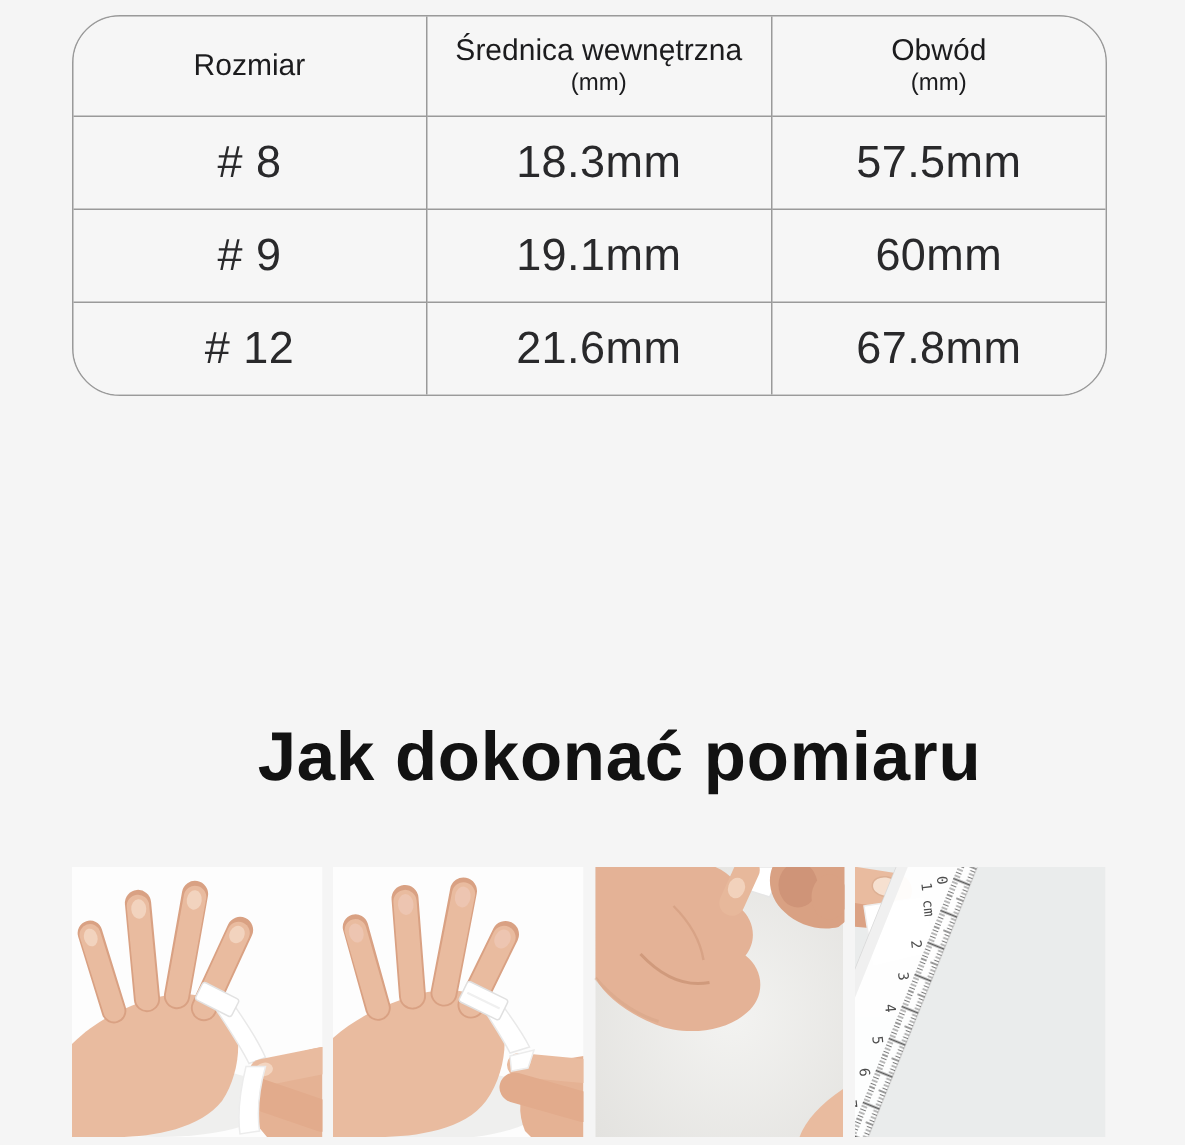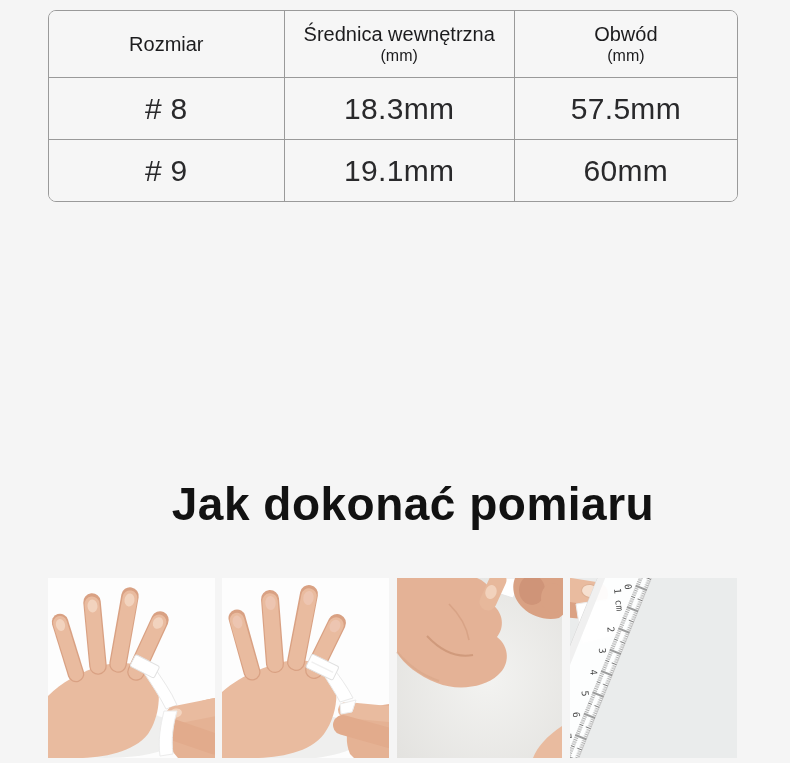--- a/index.html
+++ b/index.html
@@ -8,21 +8,21 @@
     background:#f5f5f5;
     font-family:"Liberation Sans", sans-serif;
     color:#232325;
     position:relative;
     overflow:hidden;
   }
 
   
   .table-wrap {
     position:absolute; left:48px; top:10px; width:688px;
-    border:1px solid #9a9a9a; border-radius:8px;
+    border:1px solid #9a9a9a; border-radius:32px;
     overflow:hidden; background:#f6f6f6;
   }
   table.size-table {
     border-collapse:collapse;
     width:calc(100% + 2px);
     margin:-1px;
     table-layout:fixed;
   }
   .size-table th, .size-table td {
     border:1px solid #9a9a9a;
@@ -79,20 +79,25 @@
     <tbody>
       <tr>
         <td># 8</td>
         <td>18.3mm</td>
         <td>57.5mm</td>
       </tr>
       <tr>
         <td># 9</td>
         <td>19.1mm</td>
         <td>60mm</td>
+      </tr>
+      <tr>
+        <td># 12</td>
+        <td>21.6mm</td>
+        <td>67.8mm</td>
       </tr>
     </tbody>
   </table>
 </div>
 
 <div style="height:388px"></div>
 
 <h1 class="how-to-title">Jak dokonać pomiaru</h1>
 
 <div class="steps">

